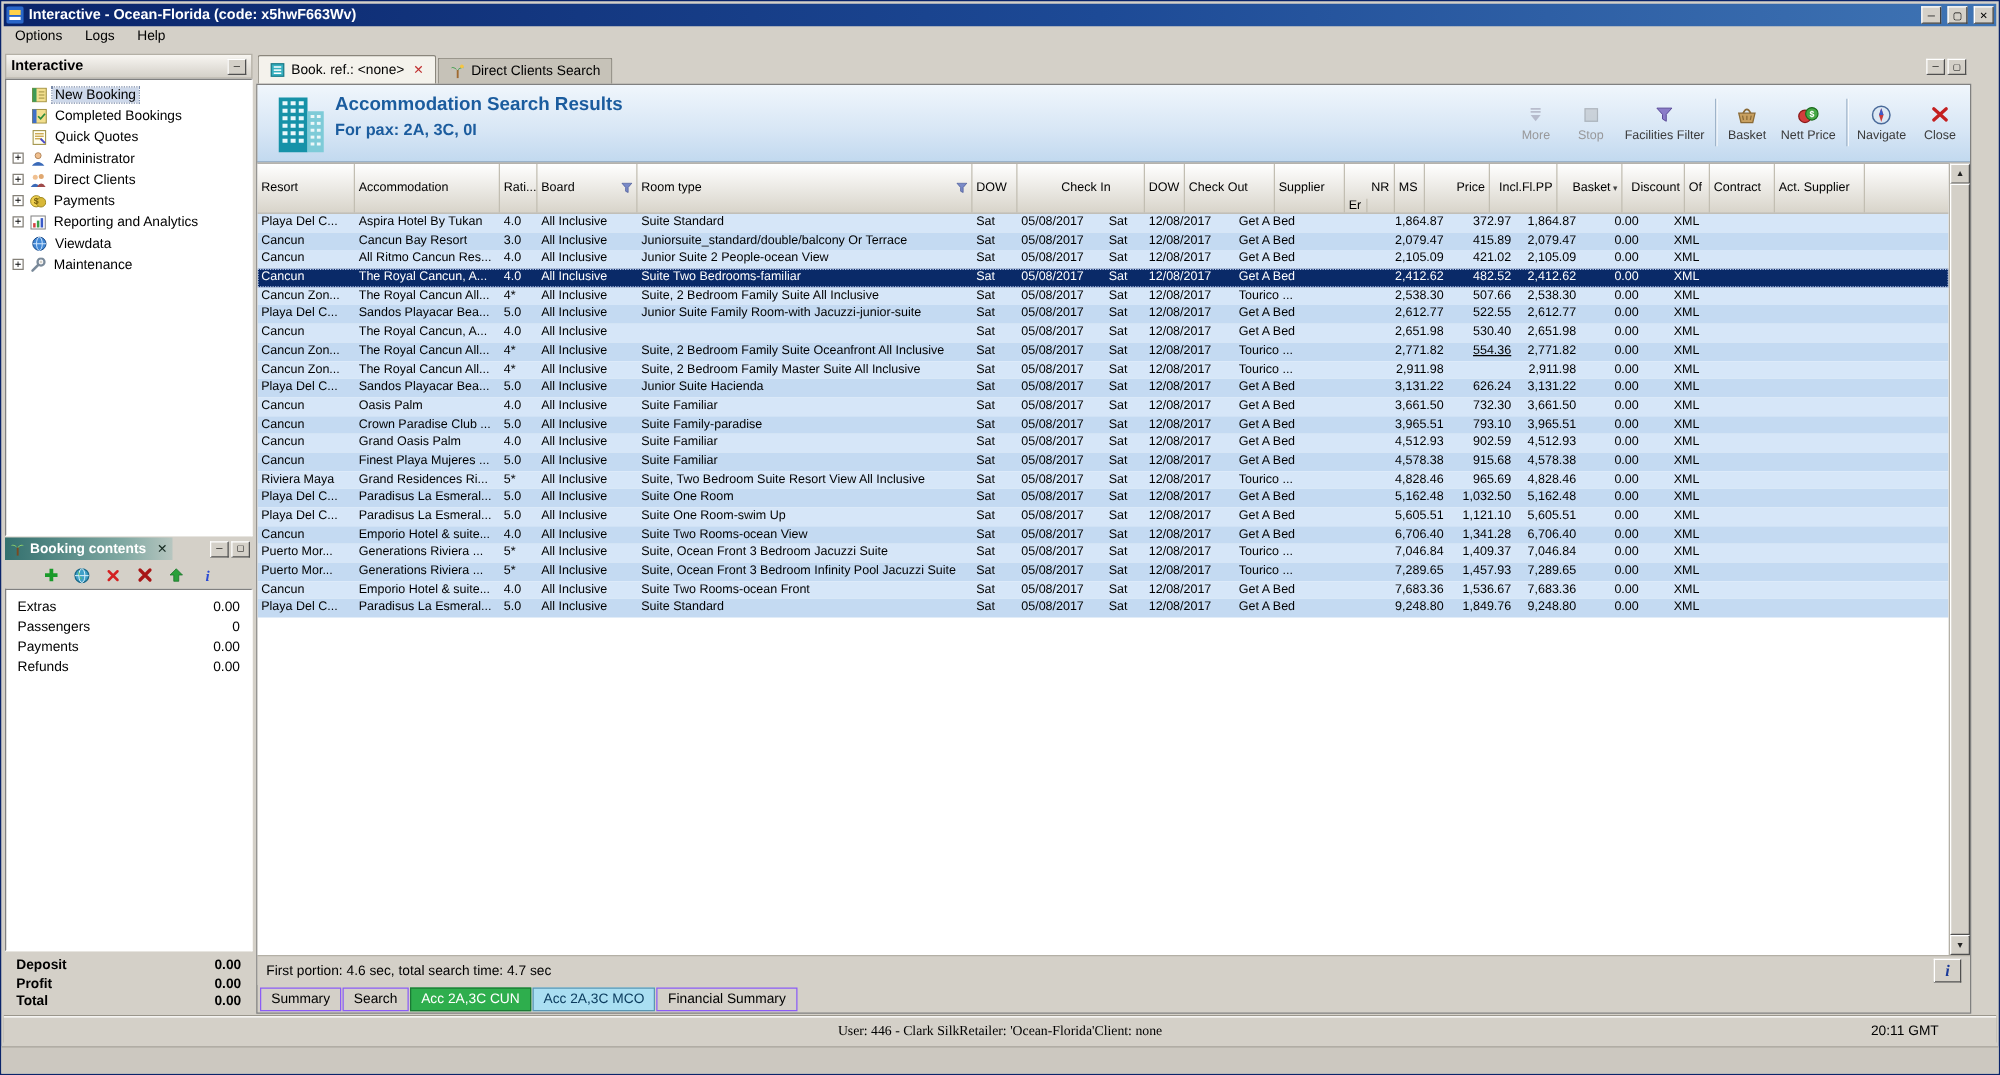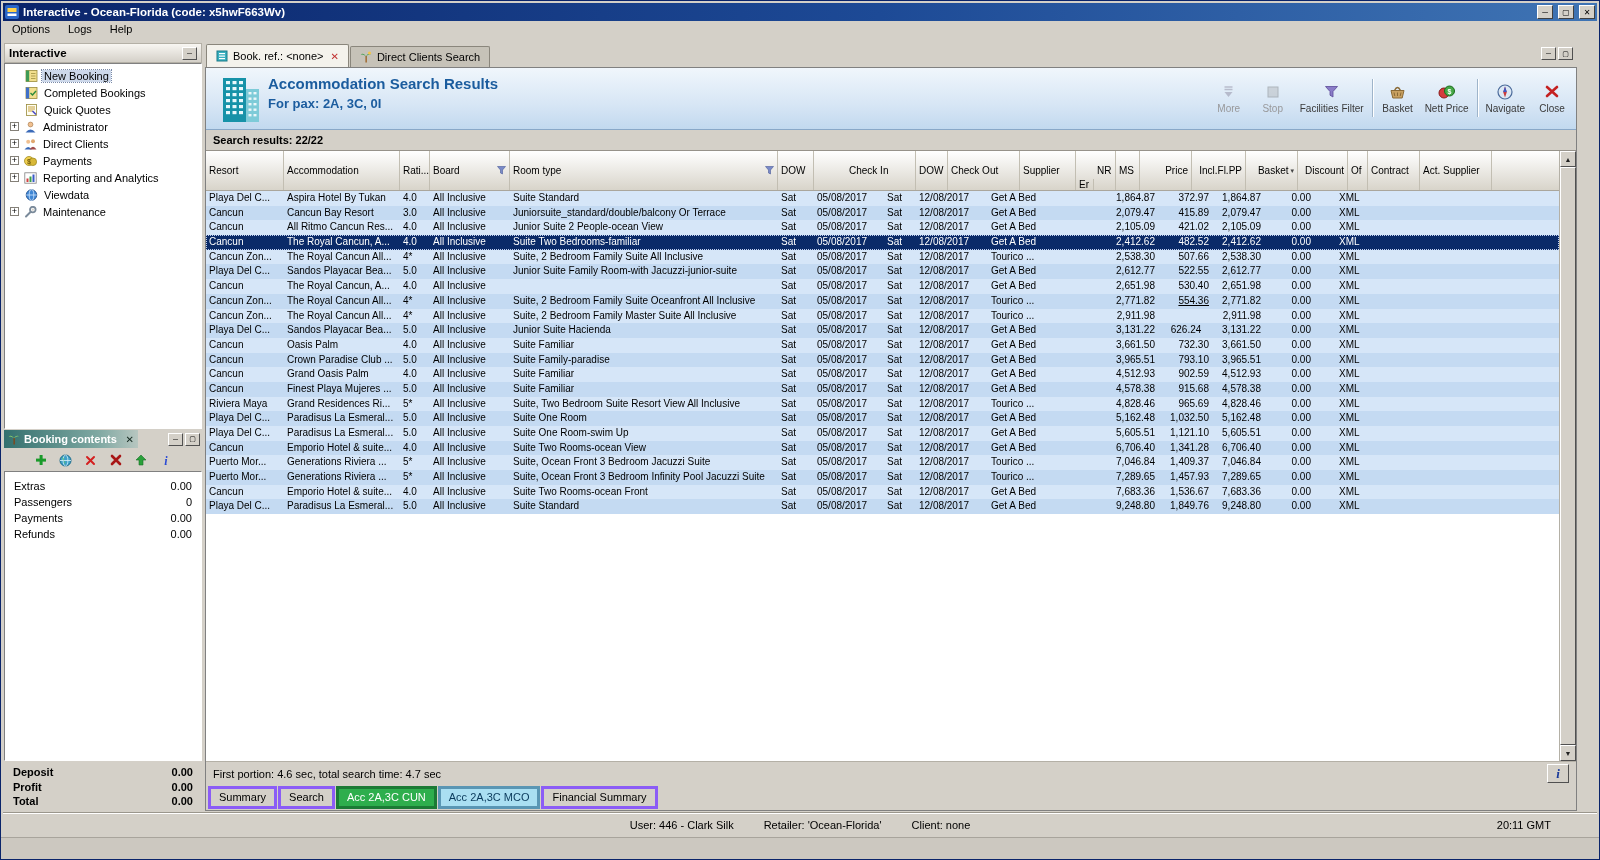--- a/index.html
+++ b/index.html
@@ -111,28 +111,28 @@
             border:1px solid;border-color:#fff #505050 #505050 #fff;}
 
   
   .status-line{flex:0 0 24px;display:flex;align-items:center;padding:0 7px;font-size:11px;
                border-top:1px solid #b4b0a6;background:#d4d0c8;}
   .info-btn{margin-left:auto;width:22px;height:19px;background:#d4d0c8;color:#1a3a9a;
             border:1px solid;border-color:#fff #505050 #505050 #fff;
             font-family:"Liberation Serif",serif;font-style:italic;font-weight:bold;font-size:13px;
             display:flex;align-items:center;justify-content:center;}
   .bottom-tabs{flex:0 0 22px;display:flex;align-items:center;gap:1px;padding:1px 2px;}
-  .btab{padding:2px 8px 3px;font-size:11px;border:3px solid #8b5cf6;background:#d4d0c8;white-space:nowrap;}
+  .btab{padding:2px 8px 3px;font-size:11px;border:1px solid #8b5cf6;background:#d4d0c8;white-space:nowrap;}
   .btab.green{background:#2eae4d;border-color:#1b7a35;color:#fff;}
   .btab.cyan{background:#aadff2;border-color:#5a96b4;color:#0a3a5c;}
 
   
   .statusbar{position:absolute;left:2px;right:2px;top:812px;height:22px;display:flex;align-items:center;
              font-size:11px;border-top:1px solid #fff;box-shadow:0 -1px 0 #9a968c;}
-  .sb-center{margin:0 auto;display:flex;gap:30px;}
+  .sb-center{margin:0 auto;display:flex;font-family:Liberation Serif, serif;}
   .sb-time{position:absolute;right:46px;}
   .bottom-strip{position:absolute;left:0;right:0;top:836px;bottom:0;background:#ccc8c0;border-top:1px solid #a8a49c;}
 </style>
 </head>
 <body>
 
 <div id="app">
 
   <div class="titlebar">
     <span class="icn" id="appIcon">
@@ -506,23 +506,20 @@
               <span class="icn">
                 <svg width="14" height="13">
                   <path d="M2 2 L12 11 M12 2 L2 11" stroke="#c42020" stroke-width="2.6" stroke-linecap="round"></path>
                 </svg>
               </span>
               <div class="act-label">Close</div>
             </div>
           </div>
       </div>
 
-      <div class="results-bar">
-        <span>Search results: 22/22</span>
-      </div>
 
       <div class="grid">
         <div class="grid-inner">
           <div class="g-head" id="gridHead">
               <div class="gh-cell" style="width: 78px;">
                 <span>Resort</span>
               </div>
               <div class="gh-cell" style="width: 116px;">
                 <span>Accommodation</span>
               </div>
@@ -809,21 +806,21 @@
                 <div class="g-cell" style="width: 268px;">Junior Suite Hacienda</div>
                 <div class="g-cell" style="width: 36px;">Sat</div>
                 <div class="g-cell" style="width: 70px;">05/08/2017</div>
                 <div class="g-cell" style="width: 32px;">Sat</div>
                 <div class="g-cell" style="width: 72px;">12/08/2017</div>
                 <div class="g-cell" style="width: 56px;">Get A Bed</div>
                 <div class="g-cell" style="width: 18px;"></div>
                 <div class="g-cell" style="width: 22px;"></div>
                 <div class="g-cell" style="width: 24px;"></div>
                 <div class="g-cell right" style="width: 52px;">3,131.22</div>
-                <div class="g-cell right" style="width: 54px; text-align: center;">626.24</div>
+                <div class="g-cell right" style="width: 54px;">626.24</div>
                 <div class="g-cell right" style="width: 52px;">3,131.22</div>
                 <div class="g-cell right" style="width: 50px;">0.00</div>
                 <div class="g-cell" style="width: 20px;"></div>
                 <div class="g-cell" style="width: 52px;">XML</div>
                 <div class="g-cell" style="width: 72px;"></div>
                 <div class="g-fill"></div>
               </div>
               <div class="g-row even">
                 <div class="g-cell" style="width: 78px;">Cancun</div>
                 <div class="g-cell" style="width: 116px;">Oasis Palm</div>

